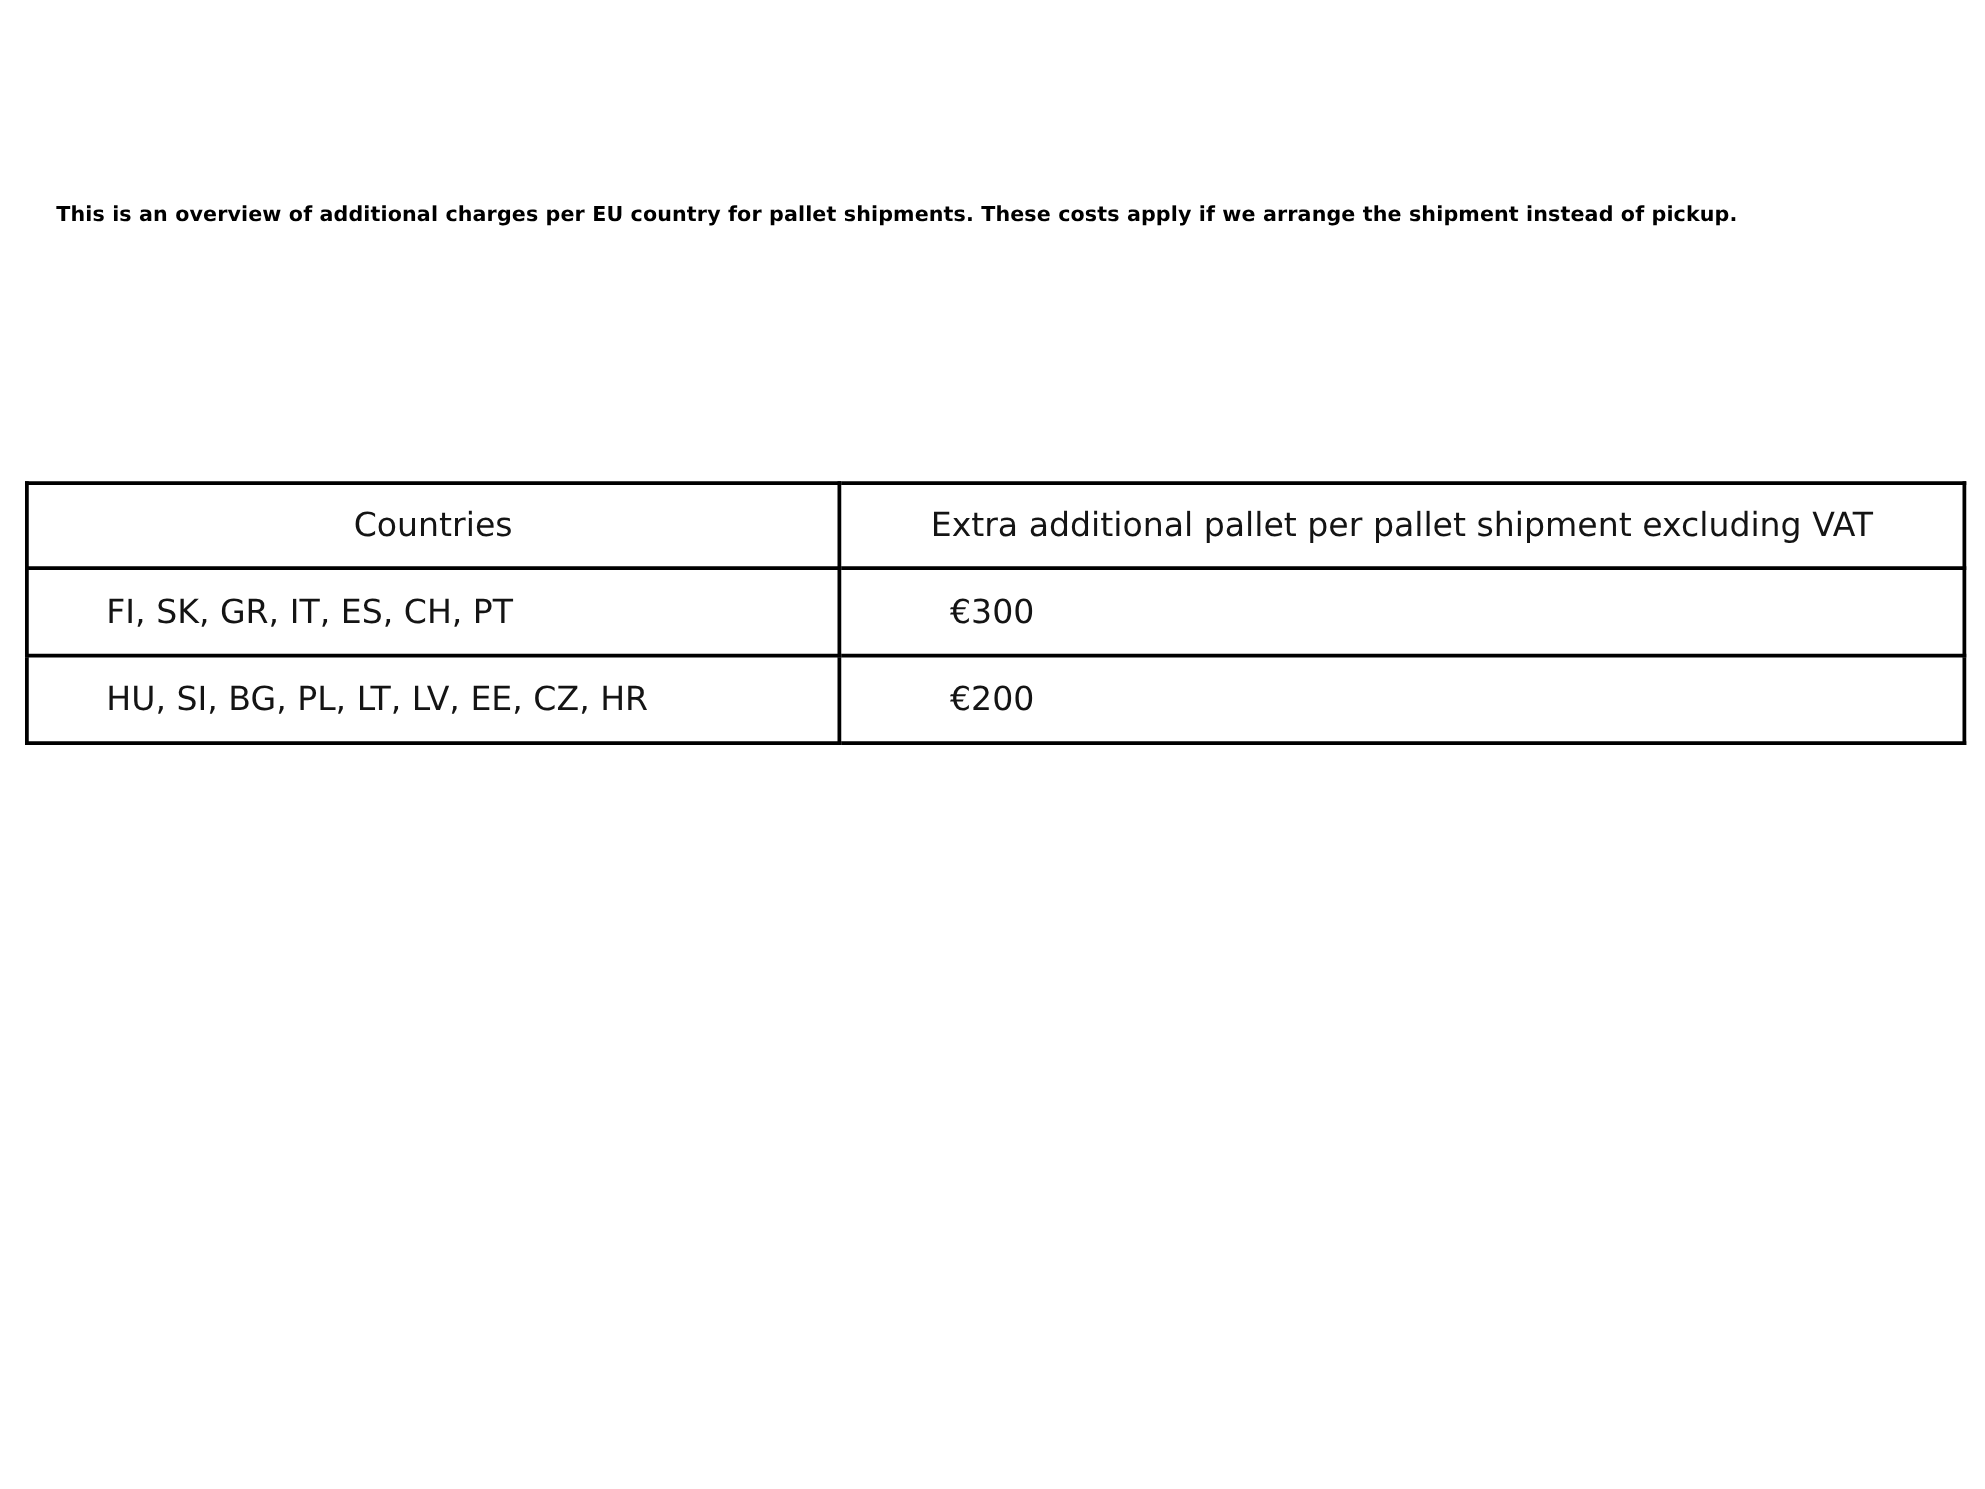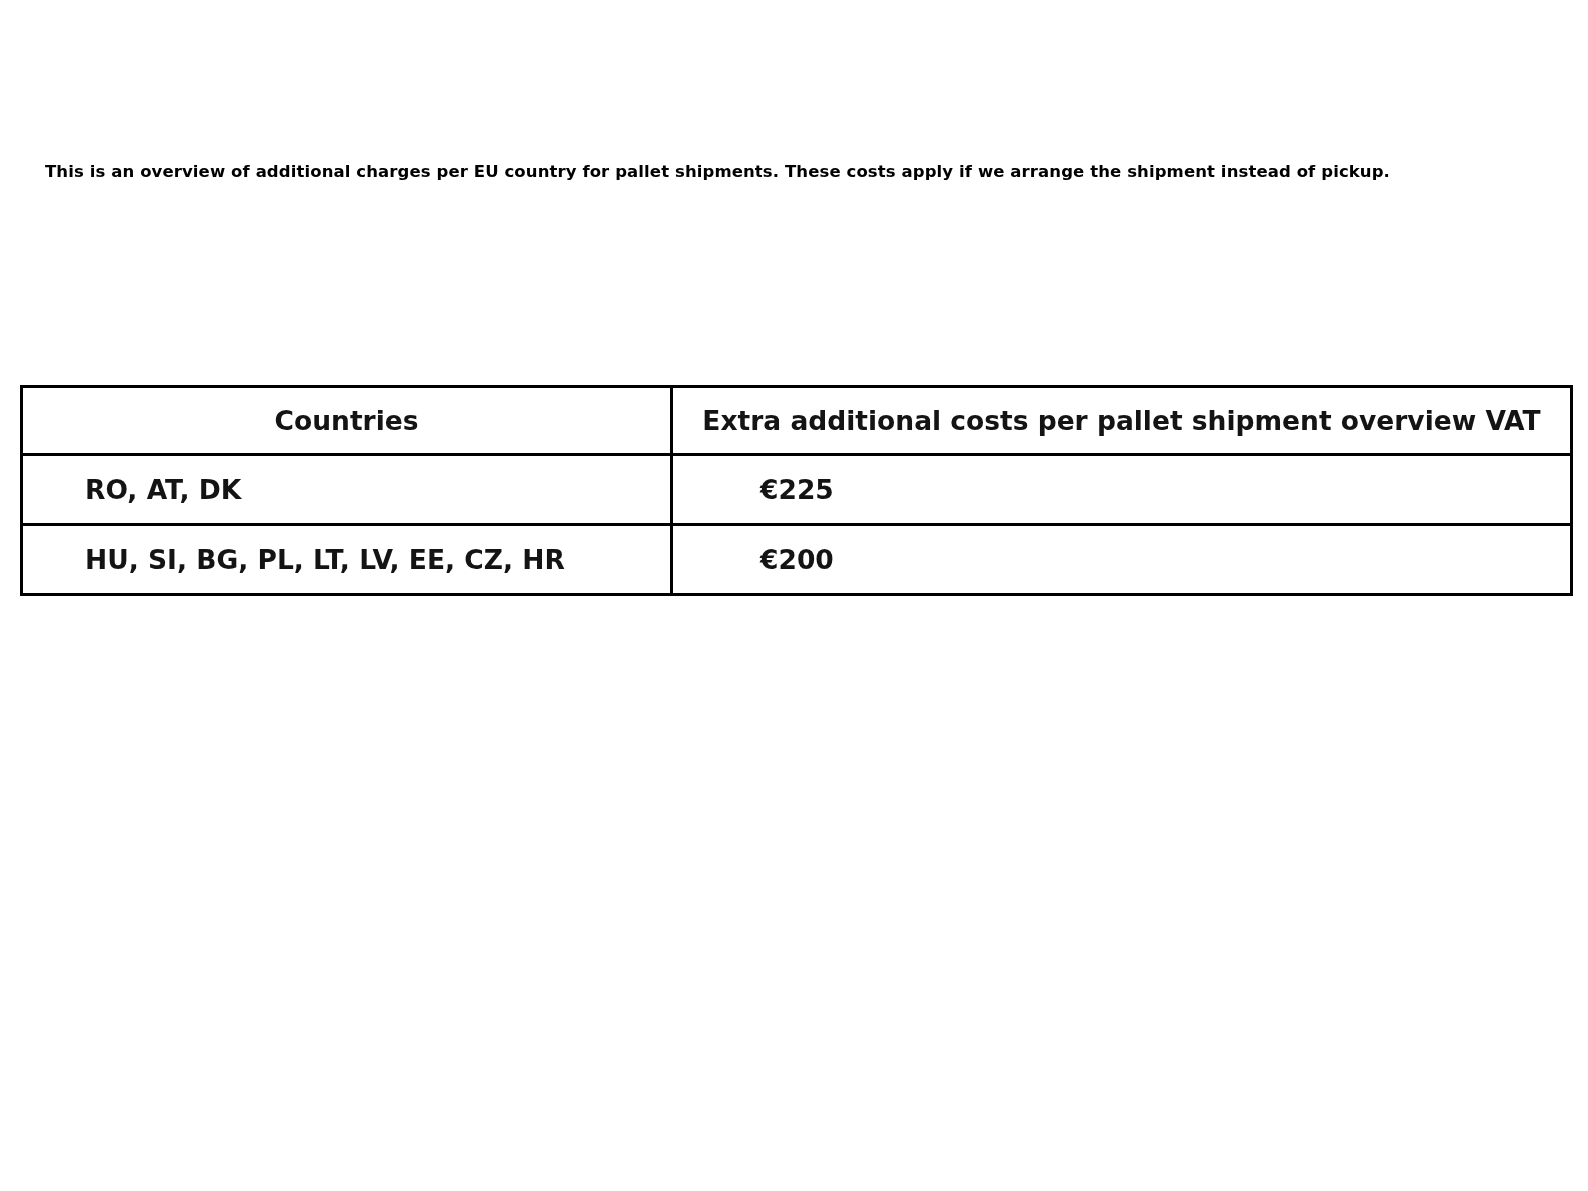--- a/index.html
+++ b/index.html
@@ -32,21 +32,21 @@
     top: 385px;
     border-collapse: collapse;
     table-layout: fixed;
   }
   .charges-table th,
   .charges-table td {
     border: 3px solid #000000;
     background: #ffffff;
     height: 65px;
     font-size: 26.5px;
-    font-weight: bold;
+    font-weight: normal;
     color: #141414;
     vertical-align: middle;
     white-space: nowrap;
     overflow: hidden;
   }
   .charges-table th {
     text-align: center;
     padding: 0 10px;
   }
   .charges-table td.countries-cell {
@@ -66,26 +66,26 @@
 <div class="page-title">This is an overview of additional charges per EU country for pallet shipments. These costs apply if we arrange the shipment instead of pickup.</div>
 
 <table class="charges-table">
   <colgroup>
     <col class="col-countries">
     <col class="col-cost">
   </colgroup>
   <thead>
     <tr>
       <th>Countries</th>
-      <th>Extra additional costs per pallet shipment overview VAT</th>
+      <th>Extra additional pallet per pallet shipment excluding VAT</th>
     </tr>
   </thead>
   <tbody>
     <tr>
-      <td class="countries-cell">RO, AT, DK</td>
-      <td class="cost-cell">€225</td>
+      <td class="countries-cell">FI, SK, GR, IT, ES, CH, PT</td>
+      <td class="cost-cell">€300</td>
     </tr>
     <tr>
       <td class="countries-cell">HU, SI, BG, PL, LT, LV, EE, CZ, HR</td>
       <td class="cost-cell">€200</td>
     </tr>
   </tbody>
 </table>
 
 </body></html>

